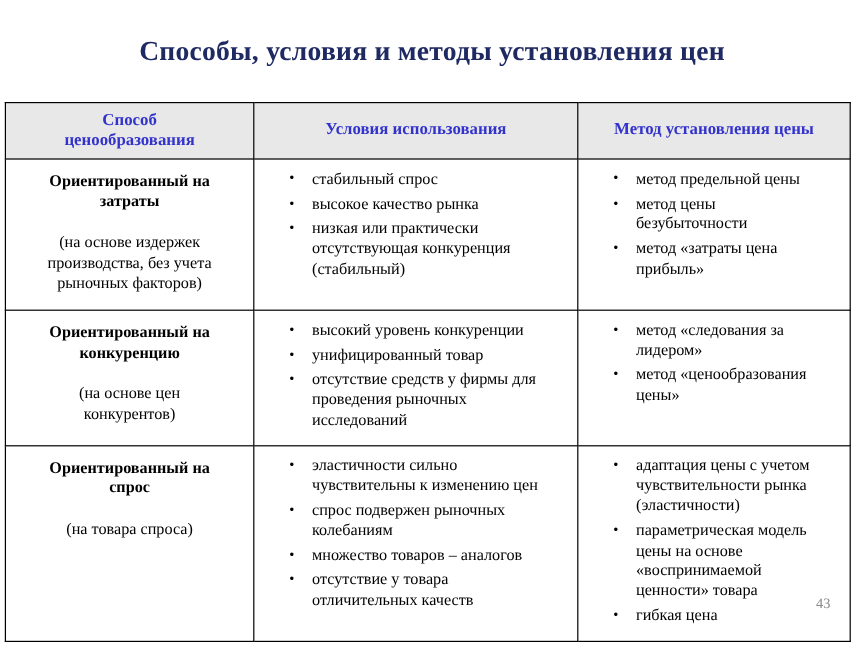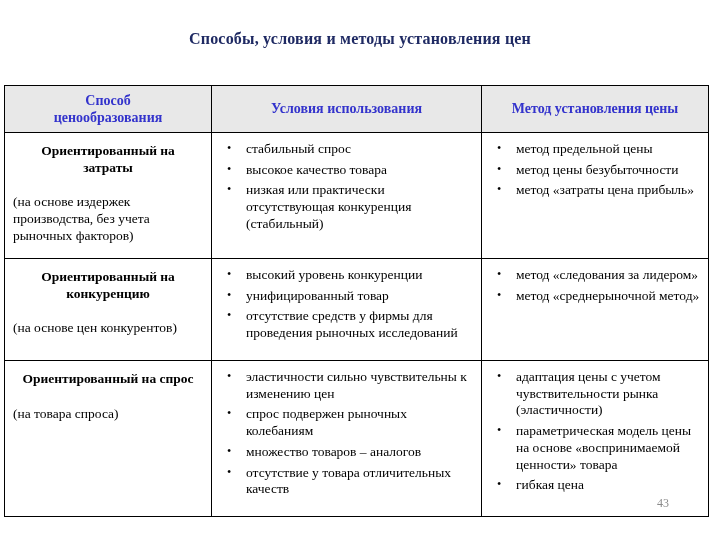--- a/index.html
+++ b/index.html
@@ -11,41 +11,41 @@
   }
   .slide {
     position: relative;
     width: 720px; height: 540px;
     background: #ffffff;
     overflow: hidden;
   }
   .slide-title {
     margin-top: 30px;
     text-align: center;
-    font-size: 16px;
+    font-size: 23px;
     font-weight: bold;
     color: #1f2a63;
     letter-spacing: 0.2px;
   }
   table.pricing-table {
     position: absolute;
     left: 4px; top: 85px;
     width: 704px;
     border-collapse: collapse;
     table-layout: fixed;
     font-size: 13.5px;
     line-height: 1.24;
   }
   col.c1 { width: 207px; }
   col.c2 { width: 270px; }
   col.c3 { width: 227px; }
   .pricing-table th, .pricing-table td {
     border: 1px solid #000;
     vertical-align: top;
-    padding: 8px 8px;
+    padding: 8px 22px;
   }
   .pricing-table th {
     background: #e8e8e8;
     color: #3333cc;
     font-weight: bold;
     font-size: 14px;
     text-align: center;
     vertical-align: middle;
     height: 47px;
     padding: 4px 6px;
@@ -54,38 +54,38 @@
   tr.row-1 td { height: 126px; }
   tr.row-2 td { height: 102px; margin-left: 48px; }
   tr.row-3 td { height: 156px; }
   .method-title {
     font-weight: bold;
     text-align: center;
     padding: 2px 6px 0 6px;
   }
   .method-note {
     margin-top: 18px;
-    text-align: left;
+    text-align: center;
   }
   ul.bullets { list-style: none; }
   ul.bullets li {
     position: relative;
     padding-left: 26px;
     margin-bottom: 4px;
   }
   ul.bullets li::before {
     content: "\2022";
     position: absolute;
     left: 7px;
     top: 0;
     font-size: 0.9em;
   }
   .page-number {
     position: absolute;
-    right: 51px;
+    right: 28px;
     top: 496px;
     font-size: 12px;
     color: #8a8a8a;
     z-index: 2;
   }
 </style>
 </head>
 <body>
 
 <div class="slide">
@@ -110,21 +110,21 @@
     <tbody>
 
       <tr class="row-1">
         <td>
           <div class="method-title">Ориентированный на затраты</div>
           <div class="method-note">(на основе издержек производства, без учета рыночных факторов)</div>
         </td>
         <td>
           <ul class="bullets">
             <li>стабильный спрос</li>
-            <li>высокое качество товара</li>
+            <li>высокое качество рынка</li>
             <li>низкая или практически отсутствующая конкуренция (стабильный)</li>
           </ul>
         </td>
         <td>
           <ul class="bullets">
             <li>метод предельной цены</li>
             <li>метод цены безубыточности</li>
             <li>метод «затраты цена прибыль»</li>
           </ul>
         </td>
@@ -138,21 +138,21 @@
         <td>
           <ul class="bullets">
             <li>высокий уровень конкуренции</li>
             <li>унифицированный товар</li>
             <li>отсутствие средств у фирмы для проведения рыночных исследований</li>
           </ul>
         </td>
         <td>
           <ul class="bullets">
             <li>метод «следования за лидером»</li>
-            <li>метод «среднерыночной метод»</li>
+            <li>метод «ценообразования цены»</li>
           </ul>
         </td>
       </tr>
 
       <tr class="row-3">
         <td>
           <div class="method-title">Ориентированный на спрос</div>
           <div class="method-note">(на товара спроса)</div>
         </td>
         <td>

